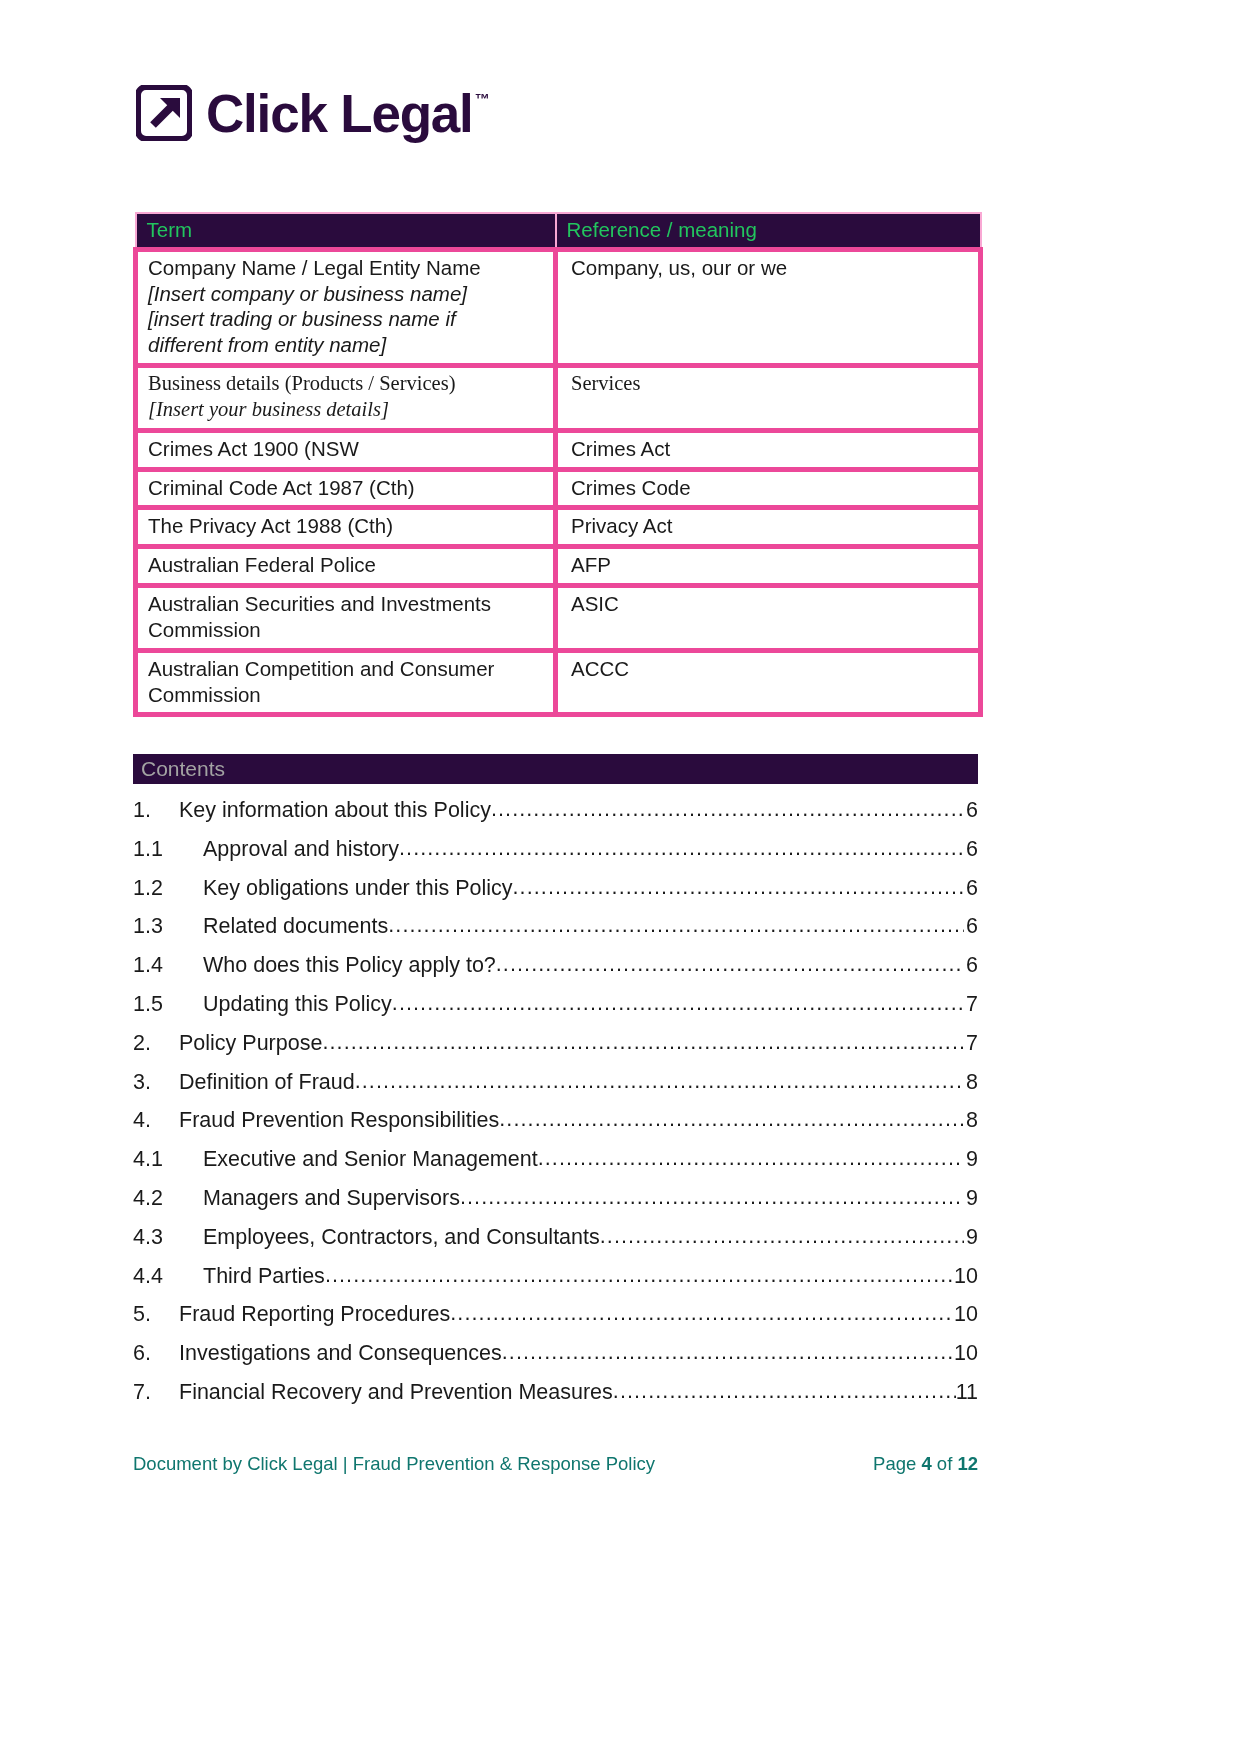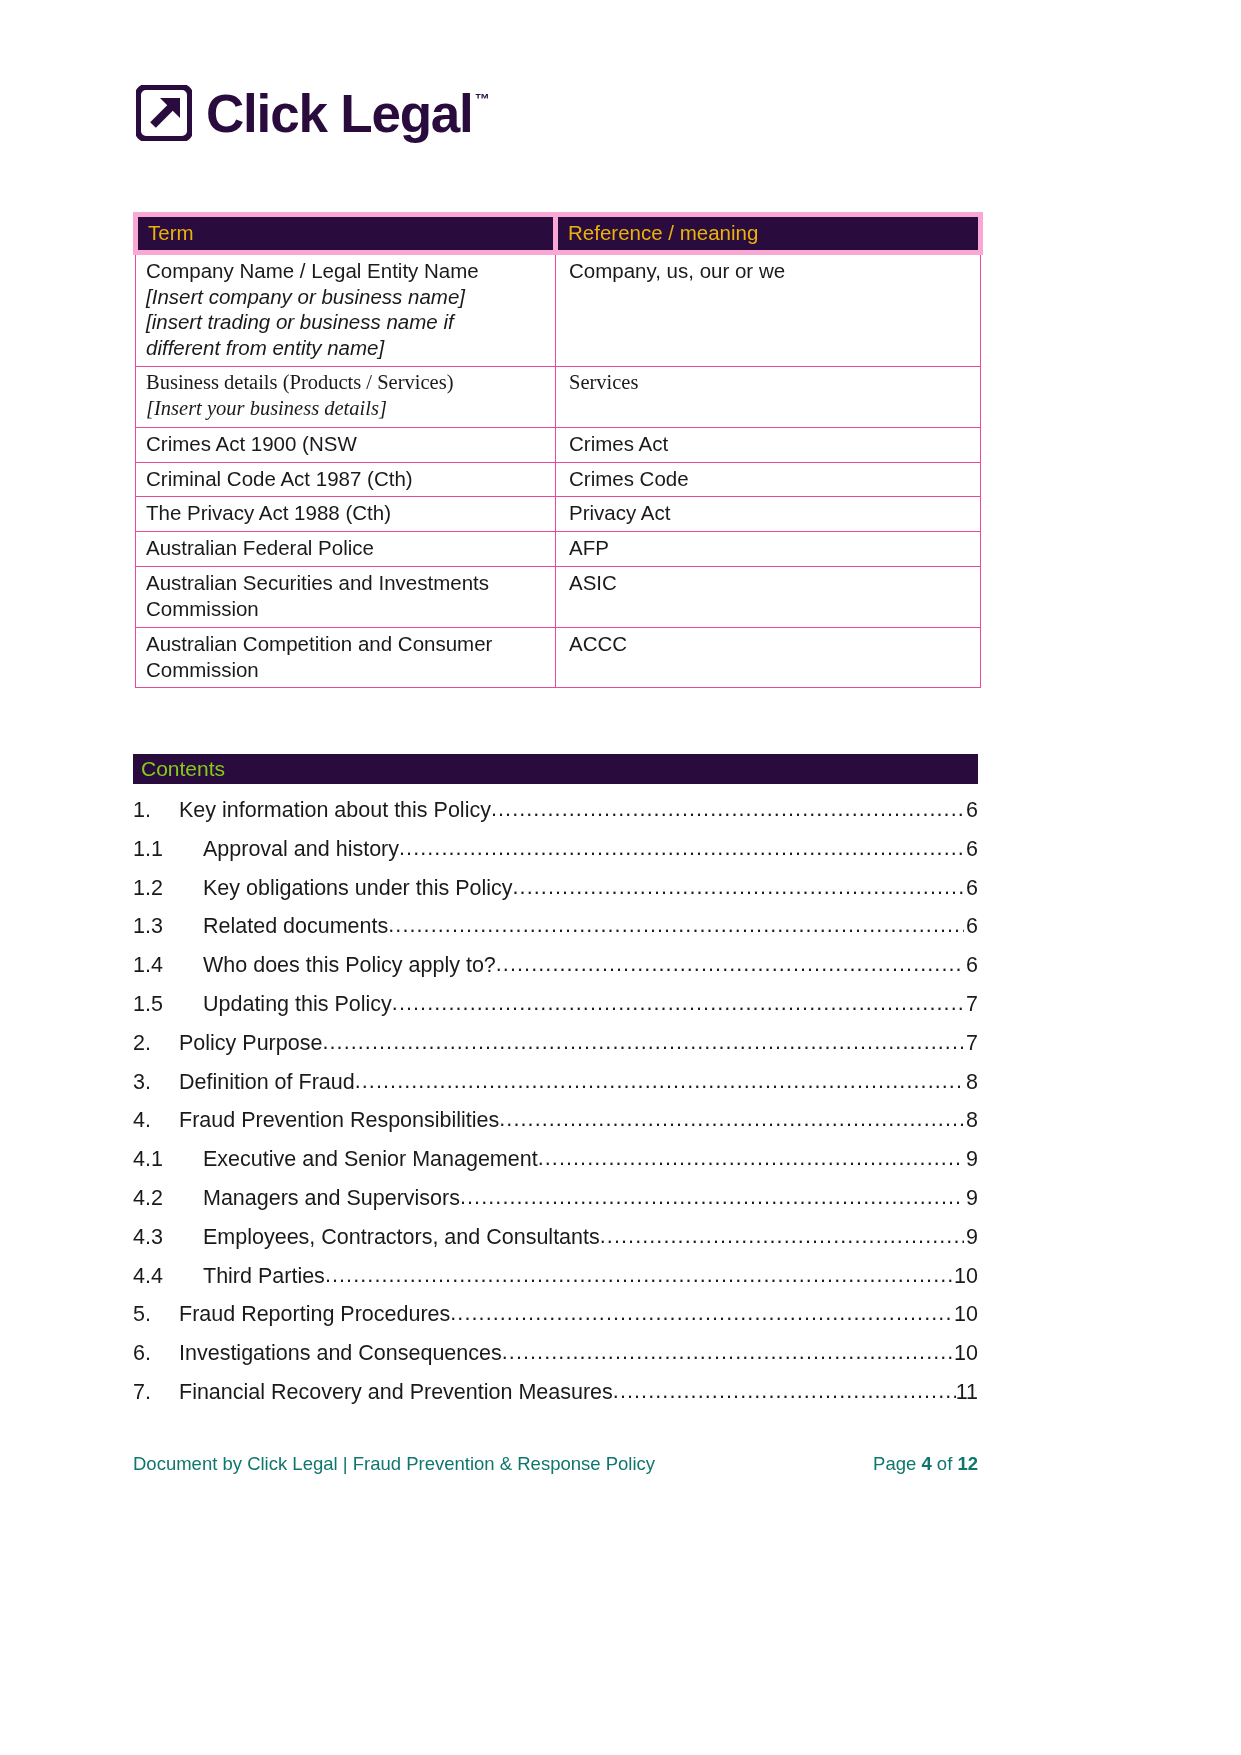--- a/index.html
+++ b/index.html
@@ -58,31 +58,31 @@
   .def-table {
     position: absolute;
     left: 133px;
     top: 212px;
     width: 845px;
     border-collapse: collapse;
     table-layout: fixed;
     font-size: 20.5px;
   }
   .def-table th, .def-table td {
-    border: 1px solid #ec4899;
+    border: 5px solid #ec4899;
     padding: 3px 8px 5px 10px;
     vertical-align: top;
     line-height: 1.26;
     font-weight: normal;
     text-align: left;
   }
   .def-table thead th {
     background: #2a0b3d;
-    color: #eab308;
-    border: 5px solid #f9a8d4;
+    color: #22c55e;
+    border: 2px solid #f9a8d4;
     padding-top: 3px;
     padding-bottom: 4px;
   }
   .def-table col.c1 { width: 420px; }
   .def-table col.c2 { width: 425px; }
   .def-table td.ref { padding-left: 13px; }
   .ph {
     font-style: italic;
   }
   .cell-line { display: block; }
@@ -90,21 +90,21 @@
   .pad-mid { padding-bottom: 22px; font-family: Liberation Serif, serif; }
 
   
   .contents-bar {
     position: absolute;
     left: 133px;
     top: 754px;
     width: 845px;
     height: 30px;
     background: #2a0b3d;
-    color: #84cc16;
+    color: #a3a3a3;
     font-size: 21px;
     line-height: 30px;
     padding-left: 8px;
     box-sizing: border-box;
   }
 
   
   .toc {
     position: absolute;
     left: 133px;

